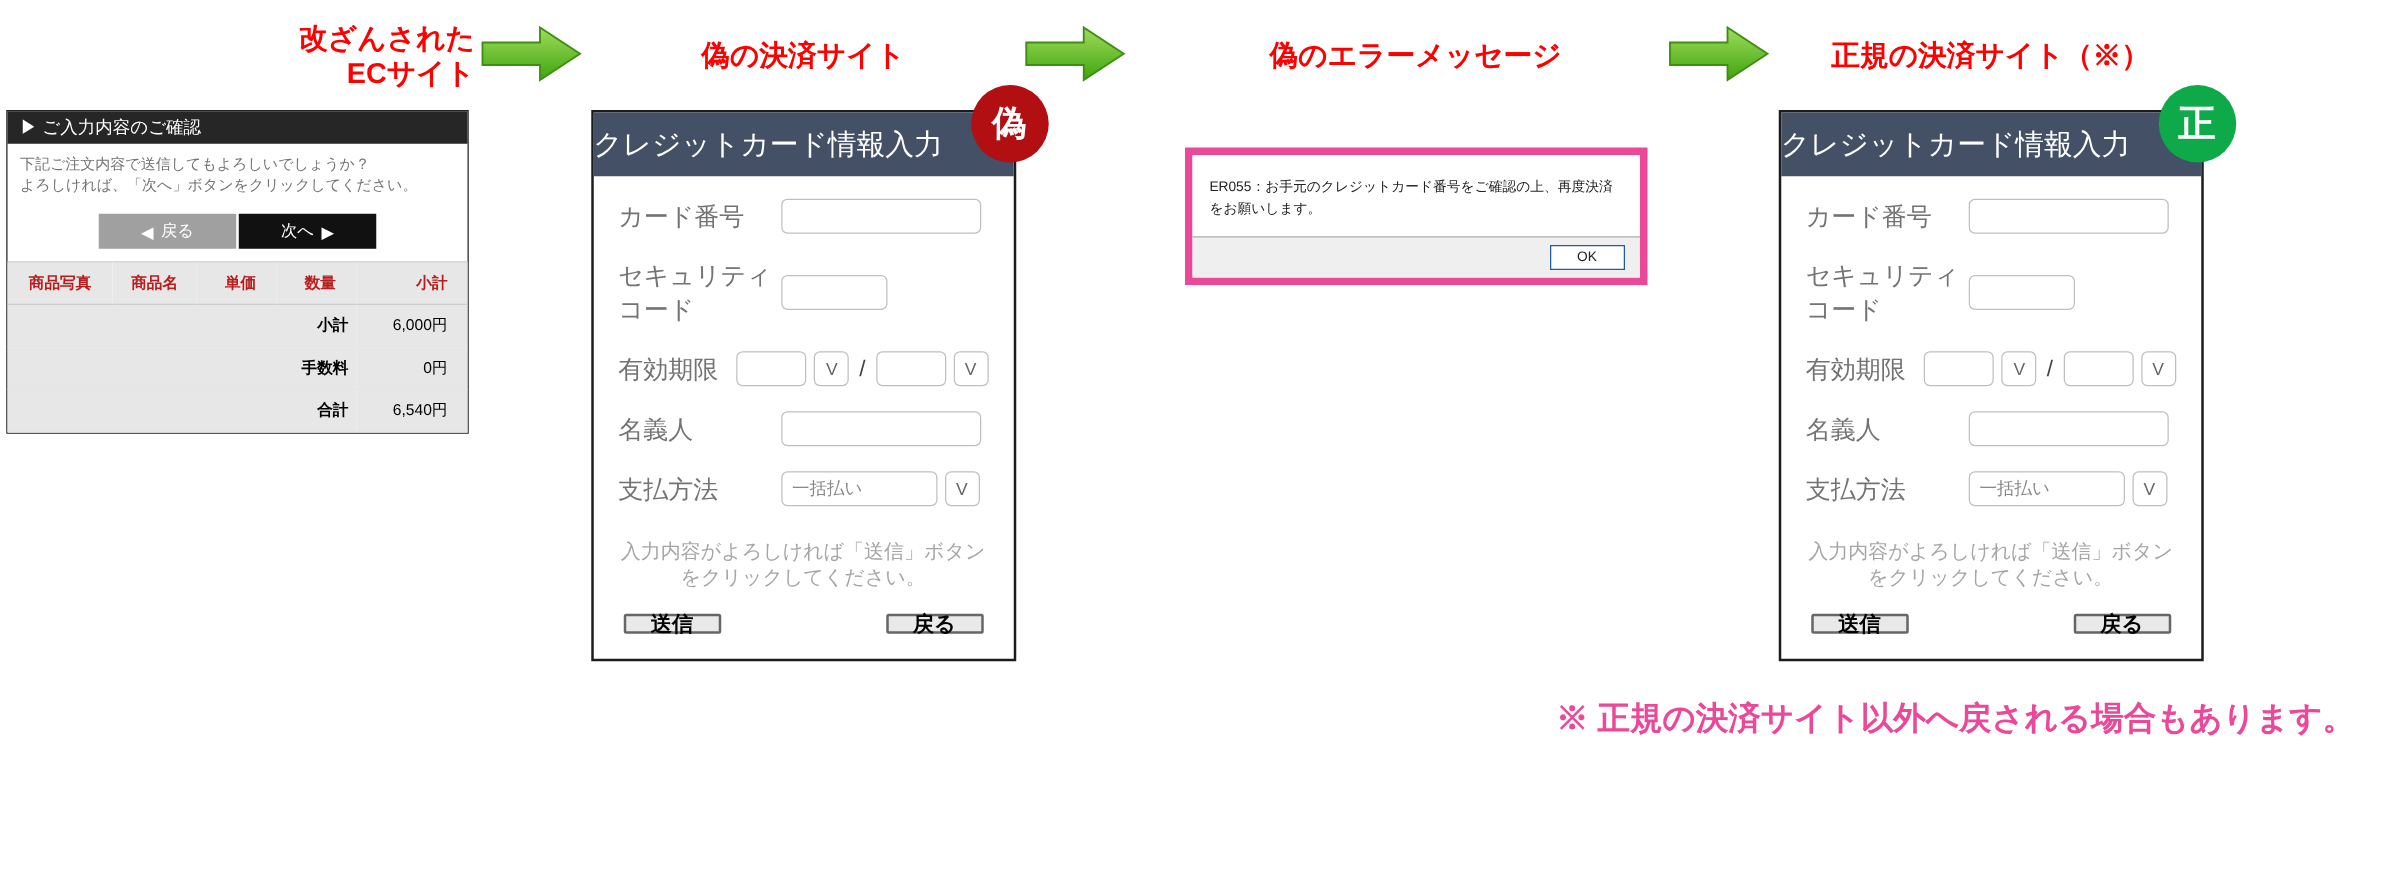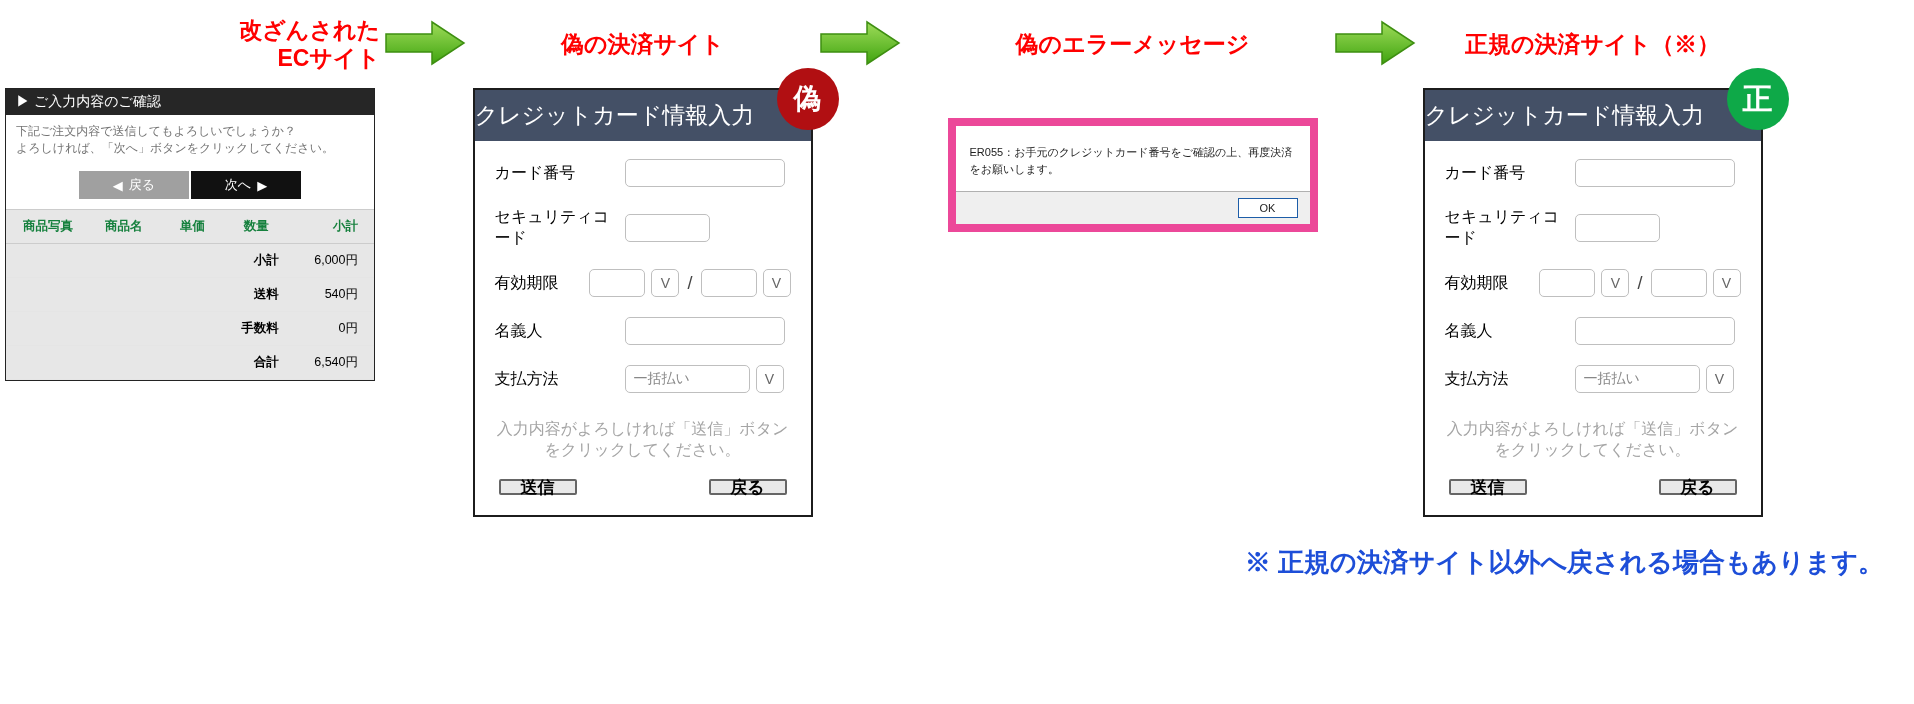--- a/index.html
+++ b/index.html
@@ -77,21 +77,21 @@
     color: #fff;
     width: 110px;
     height: 28px;
     font-size: 13px;
     display:flex; align-items:center; justify-content:center;
     gap:6px;
     cursor: pointer;
   }
   .ec-table { width: 100%; border-collapse: collapse; font-size: 12.5px; }
   .ec-table th {
-    background: #e7e7e7; color:#15803d; font-weight:bold;
+    background: #e7e7e7; color:#b91c1c; font-weight:bold;
     padding: 8px 6px; border-top:1px solid #ccc; border-bottom:1px solid #ccc;
     text-align:center;
   }
   .ec-table td {
     padding: 8px 6px; border-bottom:1px solid #e5e5e5;
     text-align:center;
   }
   .ec-table td.left { text-align:left; }
   .ec-table td.right, .ec-table th.right { text-align:right; padding-right:16px; }
   .ec-tshirt {
@@ -116,21 +116,21 @@
     padding: 10px 0;
     font-size: 23px;
     font-weight: normal;
   }
   .cc-body { padding: 18px 20px 16px; }
   .cc-row {
     display: flex;
     align-items: center;
     margin-bottom: 20px;
   }
-  .cc-label { width: 130px; font-size: 16px; color:#000000; }
+  .cc-label { width: 130px; font-size: 20px; color:#737373; }
   .cc-ctrl { flex:1; display:flex; align-items:center; gap:6px; }
   .cc-input {
     height: 28px;
     border: 1px solid #bfbfbf;
     border-radius: 5px;
     background:#fff;
   }
   .cc-input.w-full { width: 160px; }
   .cc-input.w-sec  { width: 85px;  }
   .cc-input.w-exp  { width: 56px;  }
@@ -163,21 +163,21 @@
     font-weight:bold;
     display:flex; align-items:center; justify-content:center;
     z-index: 5;
   }
   .badge.fake { background:#b10f12; font-size:28px; }
   .badge.real { background:#0ea948; font-size:30px; }
 
   
   .err-panel {
     width: 370px;
-    border: 8px solid #ec4899;
+    border: 6px solid #ec4899;
     background:#fff;
     margin-top: 30px;
   }
   .err-body {
     background:#fff;
     padding: 18px 14px 14px;
     font-size:11px;
     color:#222;
     line-height:1.5;
   }
@@ -191,21 +191,21 @@
     display:inline-block; width:60px; height:20px;
     border:1px solid #1d5da8;
     background:#fff;
     font-size:11px; color:#222;
     text-align:center; line-height:18px;
     cursor:pointer;
   }
 
   
   .footnote {
-    color:#1d4ed8;
+    color:#ec4899;
     font-weight:bold;
     font-size:26px;
     text-align:right;
     margin: 28px 30px 0 0;
   }
 </style>
 </head>
 <body>
 
 <div class="top-row">
@@ -286,24 +286,20 @@
           <th>商品名</th>
           <th class="right">単価</th>
           <th class="right">数量</th>
           <th class="right">小計</th>
         </tr>
         <tr class="ec-sumrow">
           <td colspan="4">小計</td>
           <td class="right">6,000円</td>
         </tr>
         <tr class="ec-sumrow">
-          <td colspan="4">送料</td>
-          <td class="right">540円</td>
-        </tr>
-        <tr class="ec-sumrow">
           <td colspan="4">手数料</td>
           <td class="right">0円</td>
         </tr>
         <tr class="ec-sumrow">
           <td colspan="4">合計</td>
           <td class="right">6,540円</td>
         </tr>
       </tbody>
         </table>
     </div>

